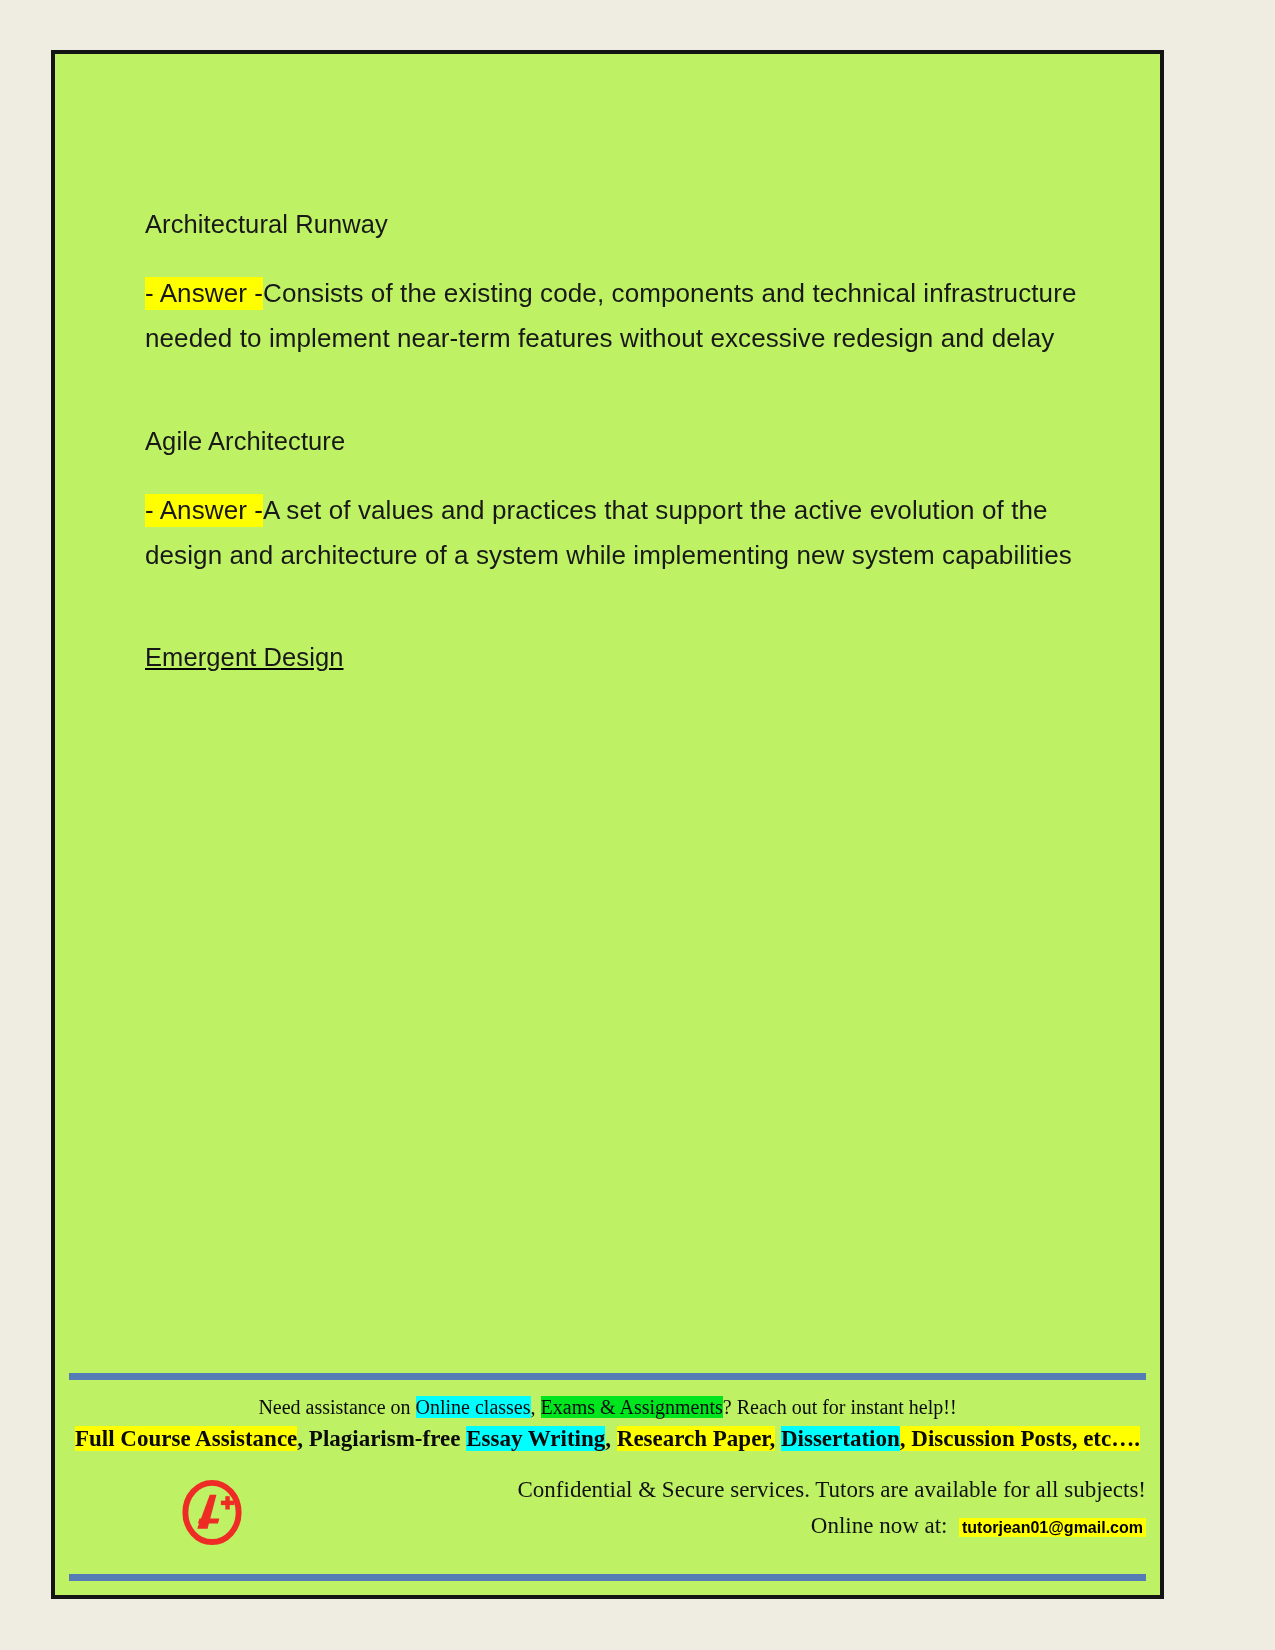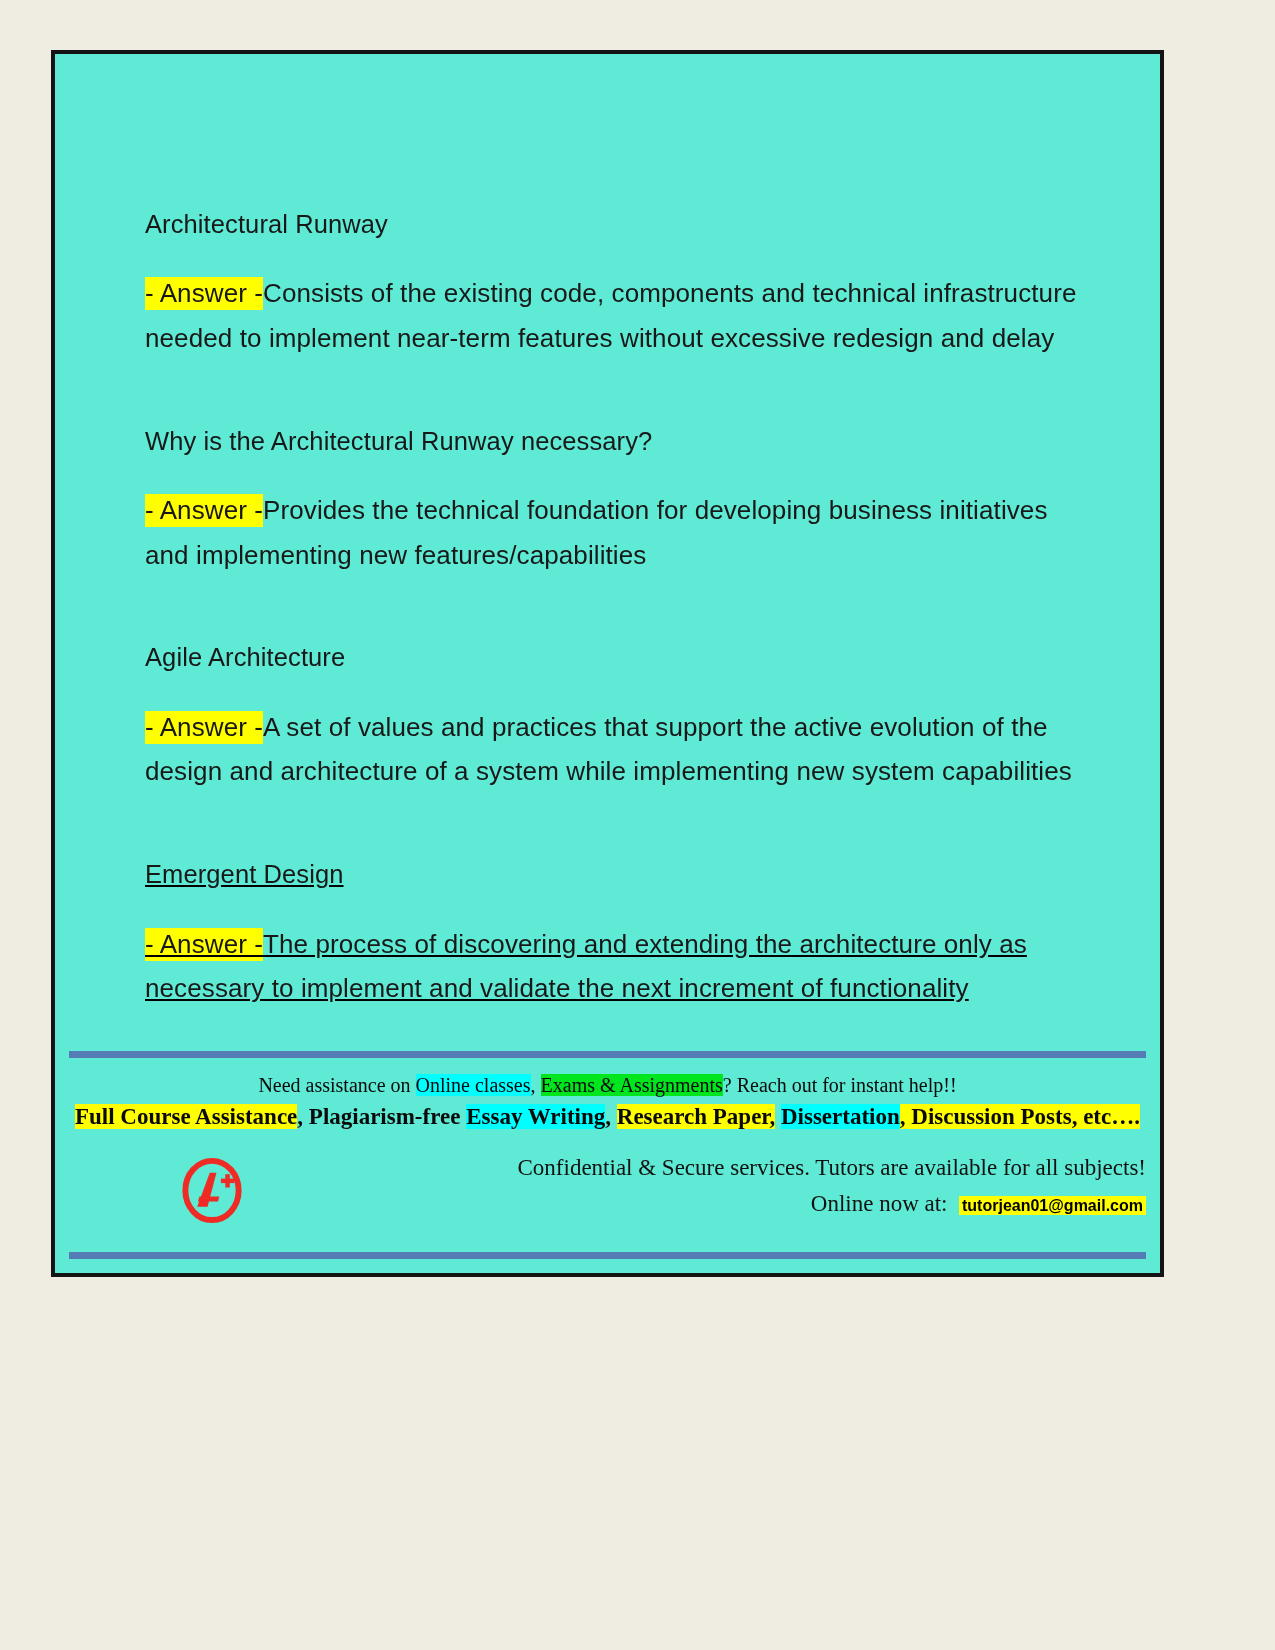--- a/index.html
+++ b/index.html
@@ -14,23 +14,23 @@
     font-family: "Liberation Sans", sans-serif;
     -webkit-font-smoothing: antialiased;
   }
 
   
   .page-sheet {
     position: absolute;
     left: 51px;
     top: 50px;
     width: 1113px;
-    height: 1227px;
+    height: 1549px;
     border: 4px solid #141414;
-    background: #5eead4;
+    background: #bef264;
     box-sizing: border-box;
     padding-left: 15px;
   }
 
   
   .doc-body {
     position: absolute;
     left: 90px;
     top: 150px;
     width: 940px;
@@ -143,33 +143,28 @@
 
 <div class="page-sheet">
 
   <div class="doc-body">
 
     <div class="qa-block">
       <p class="qa-term">Architectural Runway</p>
       <p class="qa-answer"><span class="hl-answer">- Answer -</span><span>Consists of the existing code, components and technical infrastructure needed to implement near-term features without excessive redesign and delay</span></p>
     </div>
 
-    <div class="qa-block">
-      <p class="qa-term">Why is the Architectural Runway necessary?</p>
-      <p class="qa-answer"><span class="hl-answer">- Answer -</span><span>Provides the technical foundation for developing business initiatives and implementing new features/capabilities</span></p>
-    </div>
 
     <div class="qa-block">
       <p class="qa-term">Agile Architecture</p>
       <p class="qa-answer"><span class="hl-answer">- Answer -</span><span>A set of values and practices that support the active evolution of the design and architecture of a system while implementing new system capabilities</span></p>
     </div>
 
     <div class="qa-block">
       <p class="qa-term">Emergent Design</p>
-      <p class="qa-answer"><span class="hl-answer">- Answer -</span><span>The process of discovering and extending the architecture only as necessary to implement and validate the next increment of functionality</span></p>
     </div>
 
   </div>
 
   <div class="footer">
 
     <div class="rule-blue rule-top"></div>
 
     <div class="footer-inner">
 

